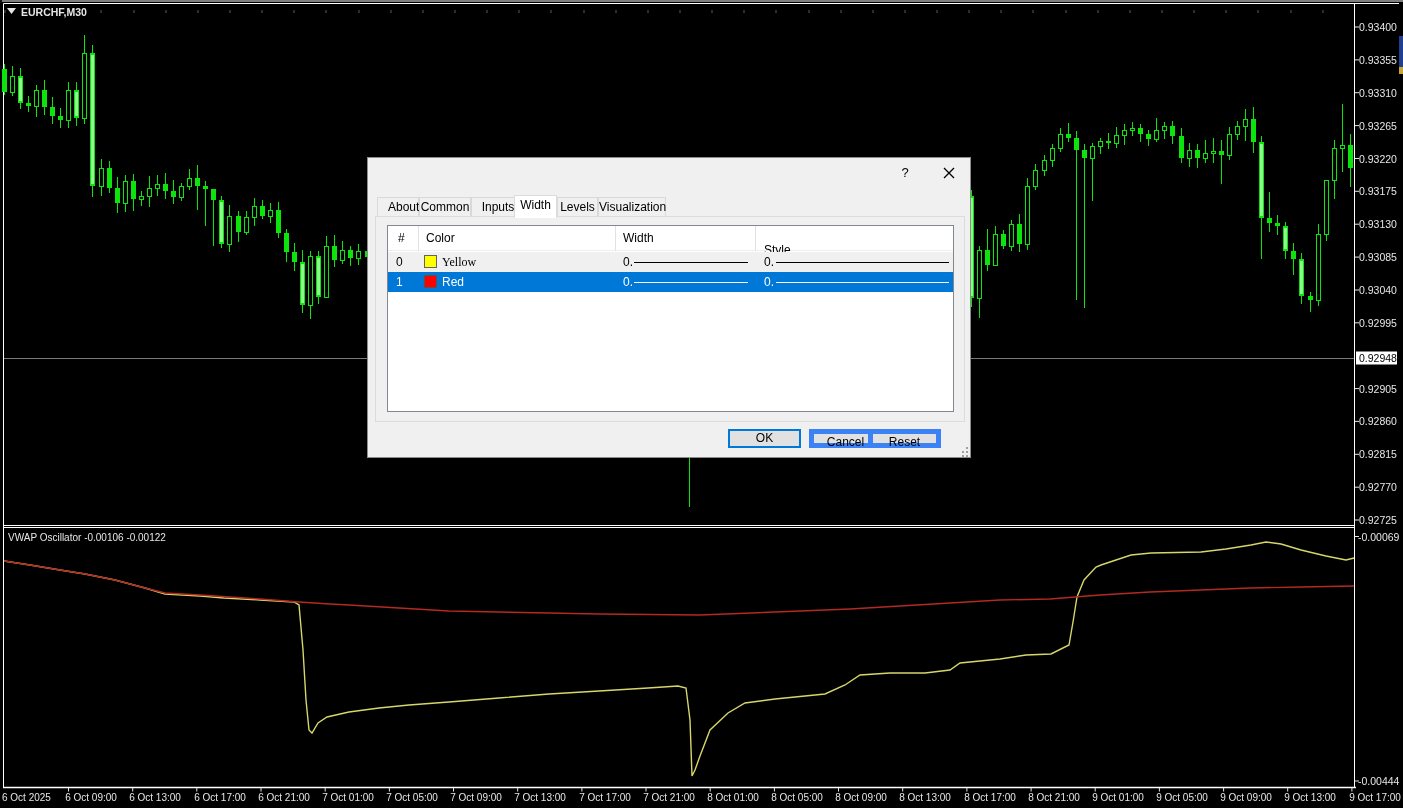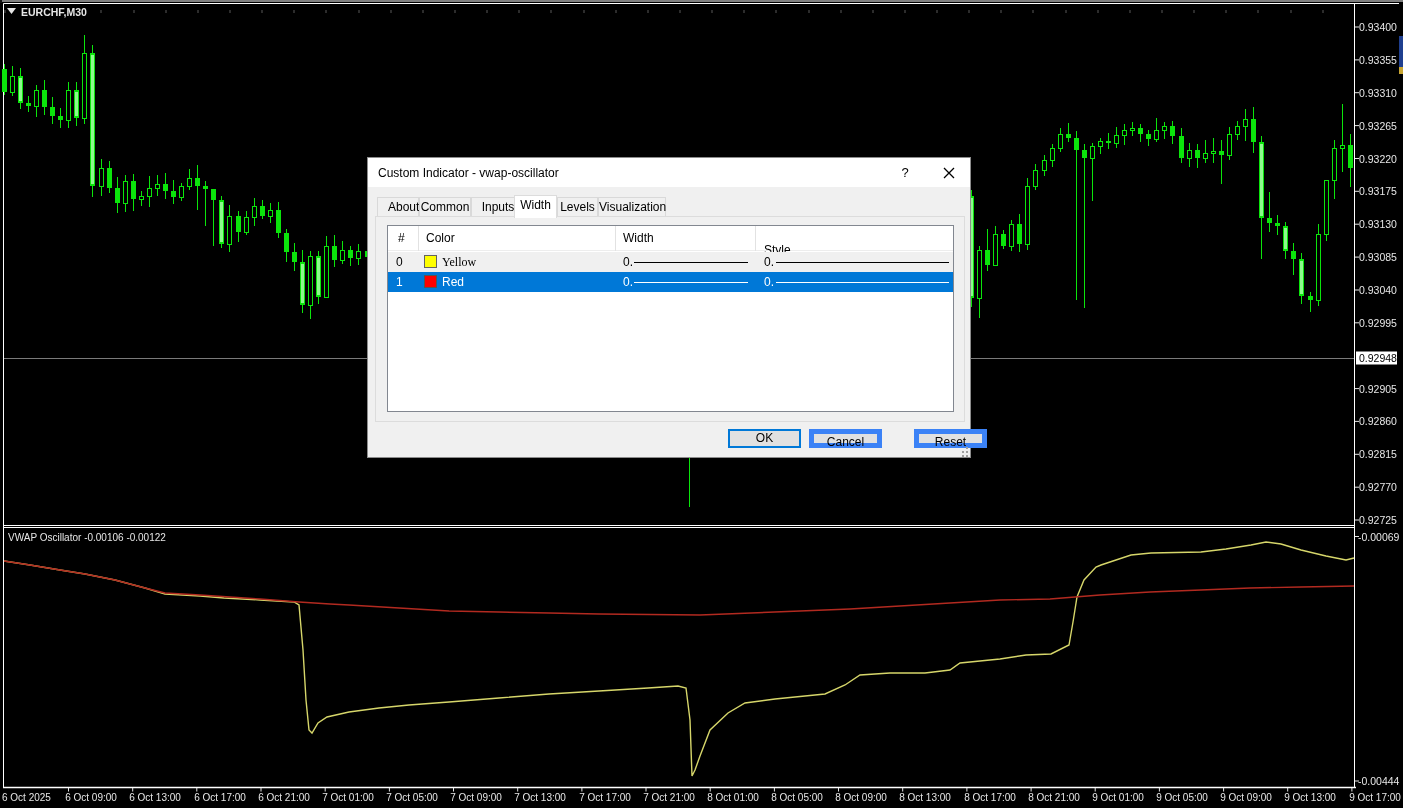--- a/index.html
+++ b/index.html
@@ -511,23 +511,20 @@
 <text x="1375" y="801" class="tx" text-anchor="middle">9 Oct 17:00</text>
 
   <path d="M 7 8 L 16 8 L 11.5 14 Z" fill="#e6e6e6"></path>
   <text x="21" y="16" class="ax" style="font-weight:bold">EURCHF,M30</text>
   <text x="8" y="541" class="tx">VWAP Oscillator -0.00106 -0.00122</text>
 
   <rect x="1399" y="36" width="4" height="31" fill="#1f3f8f"></rect>
   <rect x="1399" y="67" width="4" height="7" fill="#c8a632"></rect>
 </svg>
 <div id="dlg">
-  <div class="title">
-      <span>Custom Indicator - vwap-oscillator</span>
-    </div>
   <div class="qm">?</div>
   <svg width="12" height="12" style="position:absolute;left:575px;top:9px;">
       <path d="M1 1 L11 11 M11 1 L1 11" stroke="#000" stroke-width="1.3"></path>
     </svg>
   <div class="tab" style="left:9px;width:42px;padding-left:10px;">About</div>
   <div class="tab" style="left:51px;width:52px;">Common</div>
   <div class="tab" style="left:103px;width:54px;">Inputs</div>
   <div class="tab active" style="left:146px;width:43px;">Width</div>
   <div class="tab" style="left:189px;width:41px;">Levels</div>
   <div class="tab" style="left:230px;width:68px;">Visualization</div>
@@ -556,21 +553,21 @@
       <div class="sw" style="background:#ff0000;border-color:#555;"></div>
       <div style="left:54px;">Red</div>
       <div style="left:235px;">0.</div>
       <div class="lnsample" style="left:246px;width:114px;background:#fff;"></div>
       <div style="left:376px;">0.</div>
       <div class="lnsample" style="left:388px;width:173px;background:#fff;"></div>
     </div>
   </div>
   <div class="btn def" style="left:360px;">OK</div>
   <div class="btn" style="left:441px;">Cancel</div>
-  <div class="btn" style="left:546px;">Reset</div>
+  <div class="btn" style="left:500px;">Reset</div>
   <svg width="10" height="10" style="position:absolute;left:592px;top:289px;">
     <rect x="6" y="0" width="2" height="2" fill="#a0a0a0"></rect>
     <rect x="6" y="4" width="2" height="2" fill="#a0a0a0"></rect>
     <rect x="2" y="4" width="2" height="2" fill="#a0a0a0"></rect>
     <rect x="6" y="8" width="2" height="2" fill="#a0a0a0"></rect>
     <rect x="2" y="8" width="2" height="2" fill="#a0a0a0"></rect>
   </svg>
 </div>
 
 </body></html>

